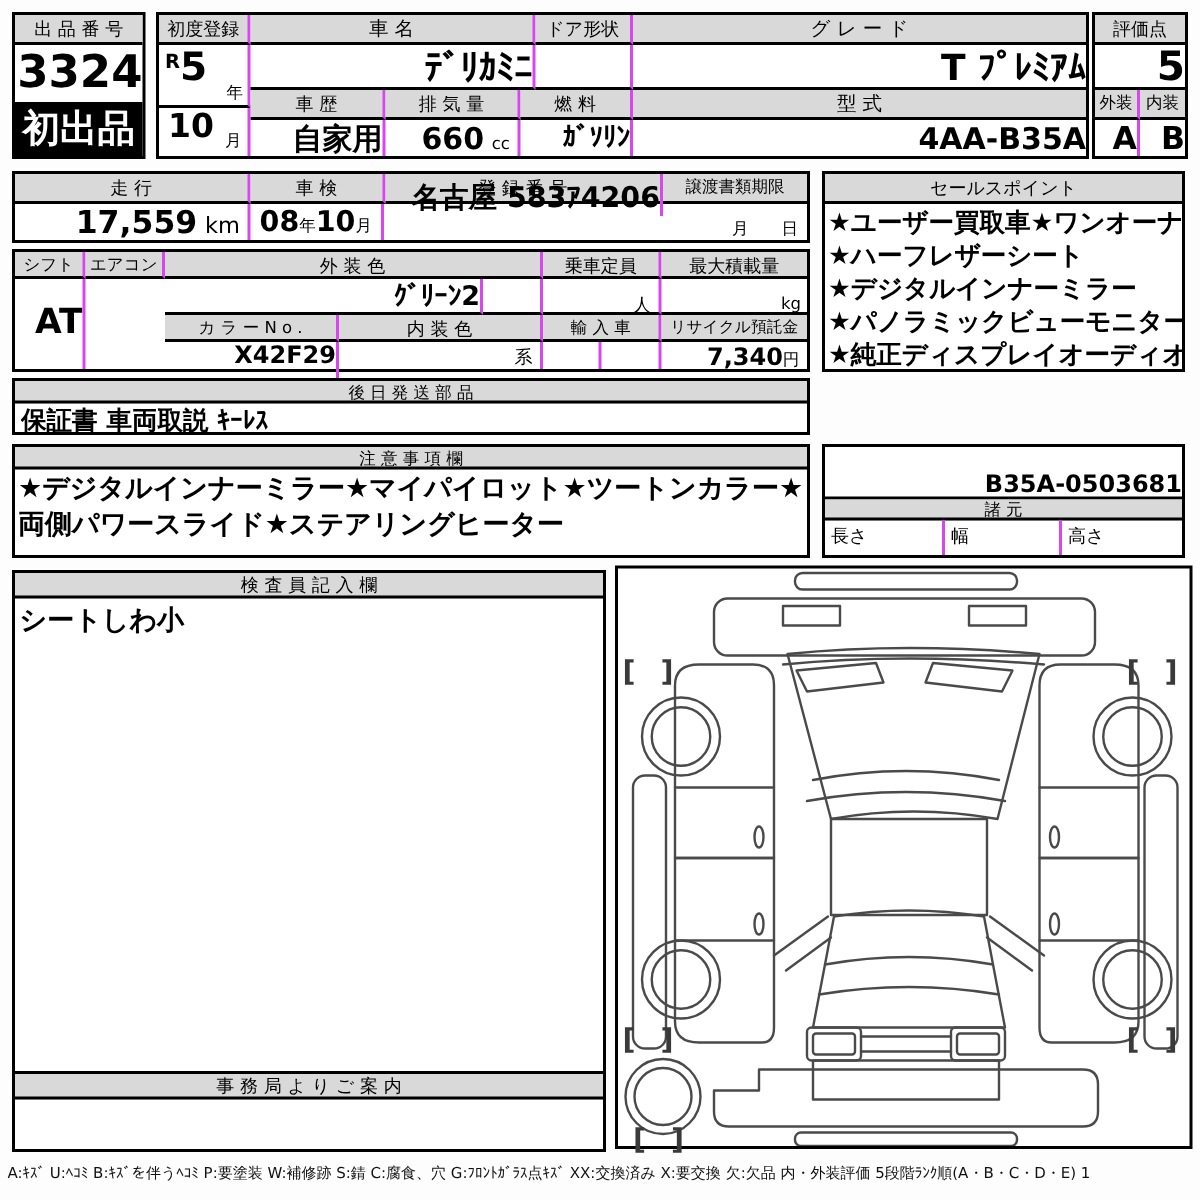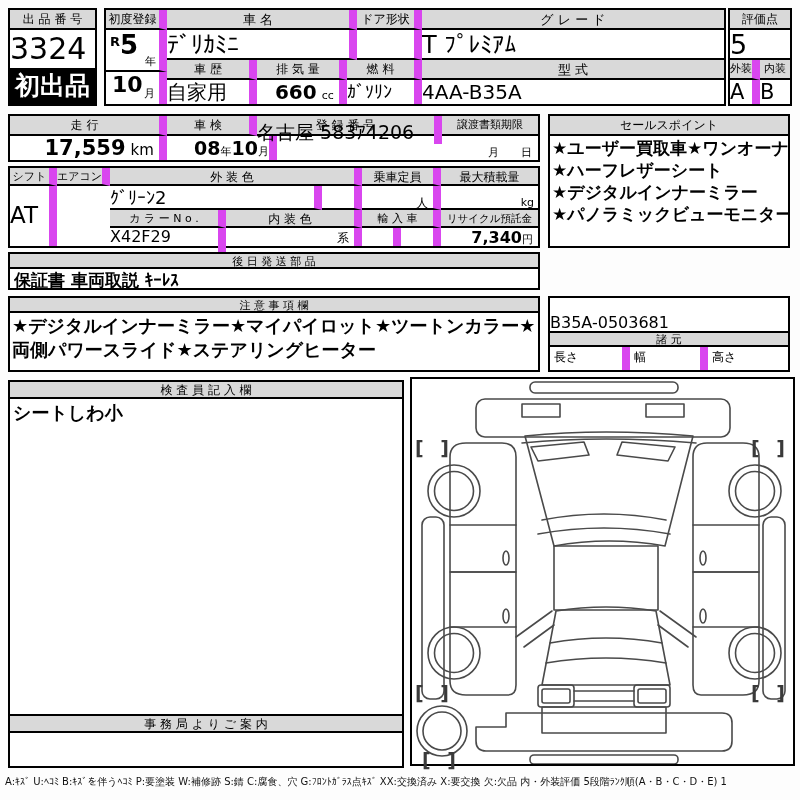--- a/index.html
+++ b/index.html
@@ -2,22 +2,22 @@
 <html><head>
 <meta charset="utf-8">
 <style>
   html,body{margin:0;padding:0;background:#fff;}
   body{width:800px;height:800px;position:relative;font-family:"DejaVu Sans","Liberation Sans",sans-serif;color:#000;}
   .sheet{position:absolute;left:0;top:0;width:800px;height:800px;background:#fdfdfd;}
   .box{position:absolute;border:2px solid #000;background:#fff;box-sizing:border-box;}
   .c{position:absolute;box-sizing:border-box;overflow:hidden;white-space:nowrap;}
   .hdr{background:#d9d9d9;text-align:center;font-size:12px;line-height:1.6;}
   .bb{border-bottom:2px solid #000;}
-  .br{border-right:8px solid #d946ef;}
-  .val{font-weight:normal;text-align:left;}
+  .br{border-right:2px solid #d946ef;}
+  .val{font-weight:bold;text-align:right;}
   .rt{text-align:right;}
   .unit{font-size:11px;font-weight:normal;}
   .badge{background:#000;color:#fff;font-weight:bold;text-align:center;}
   .brk{position:absolute;display:flex;justify-content:space-between;font-size:19px;color:#3a3a3a;font-weight:bold;line-height:18px;}
   svg{display:block;}
 </style>
 </head>
 <body>
 
 <div class="sheet">
@@ -71,33 +71,34 @@
 
   <div class="box" style="left:8px;top:114px;width:532px;height:48px">
     <div class="c hdr br bb" style="left:0;top:0;width:157px;height:20px">走 行</div>
     <div class="c hdr br bb" style="left:157px;top:0;width:90px;height:20px">車 検</div>
     <div class="c hdr br bb" style="left:247px;top:0;width:185px;height:20px">登 録 番 号</div>
     <div class="c hdr bb" style="left:432px;top:0;width:96px;height:20px;font-size:11px">譲渡書類期限</div>
     <div class="c br rt" style="left:0;top:20px;width:157px;height:24px">
       <span style="font-size:21px;font-weight:bold;line-height:24px">17,559</span>
       <span style="font-size:15px;font-weight:normal">km</span>&nbsp;
     </div>
-    <div class="c br" style="left:157px;top:20px;width:110px;height:24px;text-align:right">
+    <div class="c br" style="left:157px;top:20px;width:89px;height:24px;text-align:center">
       <span style="font-size:19px;font-weight:bold;line-height:24px">08</span><span class="unit">年</span><span style="font-size:19px;font-weight:bold">10</span><span class="unit">月</span>
     </div>
     <div class="c val br" style="left:247px;top:4px;width:185px;height:24px;font-size:19px;line-height:24px">名古屋 583ｱ4206</div>
     <div class="c" style="left:432px;top:20px;width:96px;height:24px;font-size:11px;text-align:right;line-height:34px;padding-right:6px">月　　日</div>
   </div>
 
   <div class="box" style="left:548px;top:114px;width:242px;height:134px">
     <div class="c hdr bb" style="left:0;top:0;width:238px;height:20px">セールスポイント</div>
     <div class="c" style="left:2px;top:21px;width:236px;height:22px;font-size:17px;font-weight:bold">★ユーザー買取車★ワンオーナー</div>
     <div class="c" style="left:2px;top:43px;width:236px;height:22px;font-size:17px;font-weight:bold">★ハーフレザーシート</div>
     <div class="c" style="left:2px;top:65px;width:236px;height:22px;font-size:17px;font-weight:bold">★デジタルインナーミラー</div>
     <div class="c" style="left:2px;top:87px;width:236px;height:22px;font-size:17px;font-weight:bold">★パノラミックビューモニター</div>
+    <div class="c" style="left:2px;top:109px;width:236px;height:22px;font-size:17px;font-weight:bold">★純正ディスプレイオーディオ</div>
   </div>
 
   <div class="box" style="left:8px;top:166px;width:532px;height:82px">
     <div class="c hdr br bb" style="left:0;top:0;width:47px;height:18px;font-size:11px">シフト</div>
     <div class="c val br" style="left:0;top:18px;width:47px;height:60px;font-size:23px;line-height:58px">AT</div>
     <div class="c hdr br bb" style="left:47px;top:0;width:53px;height:18px;font-size:11px">エアコン</div>
 
     <div class="c hdr br bb" style="left:100px;top:0;width:252px;height:18px">外 装 色</div>
     <div class="c hdr br bb" style="left:352px;top:0;width:79px;height:18px">乗車定員</div>
     <div class="c hdr bb" style="left:431px;top:0;width:97px;height:18px">最大積載量</div>

